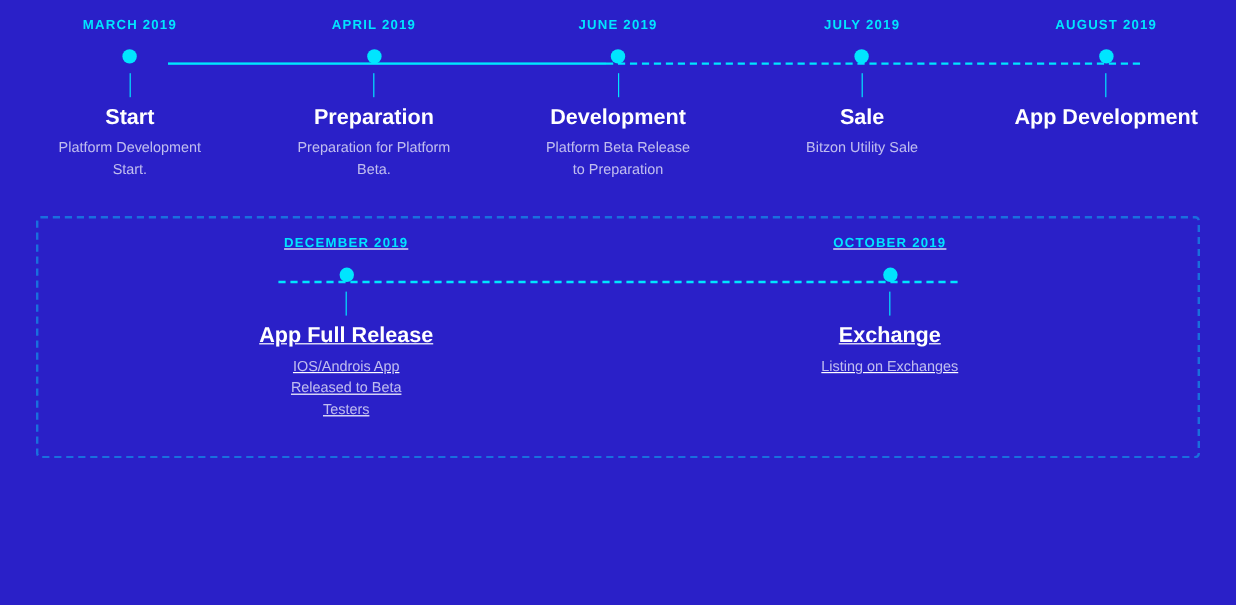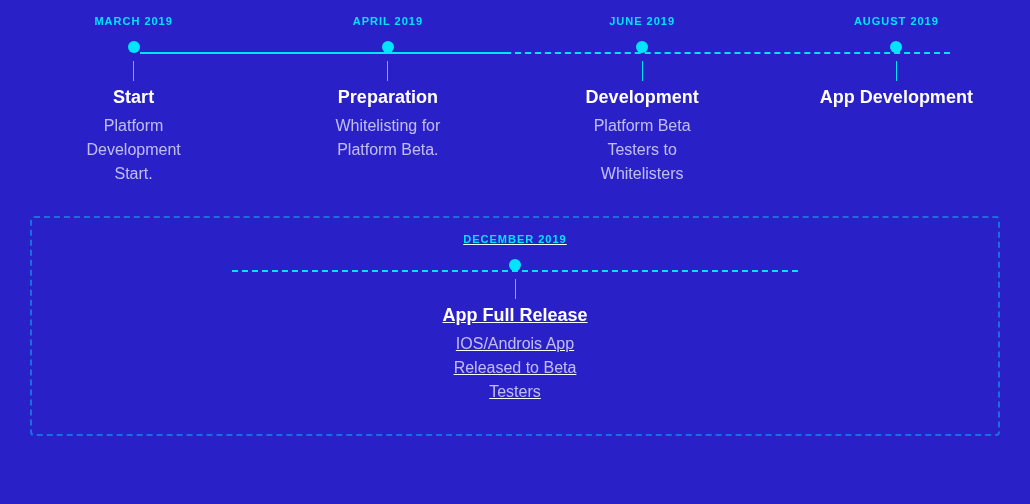--- a/index.html
+++ b/index.html
@@ -50,21 +50,21 @@
 
     .node-title {
       font-size: 18px;
       font-weight: 700;
       color: #fff;
       text-align: center;
       margin-bottom: 6px;
     }
 
     .node-desc {
-      font-size: 16px;
+      font-size: 12px;
       color: rgba(255,255,255,0.7);
       text-align: center;
       line-height: 1.5;
       max-width: 130px;
     }
 
     
     .roadmap-wrapper {
       width: 1030px;
       min-height: 504px;
@@ -194,31 +194,38 @@
       <div class="node-connector"></div>
       <div class="node-title">Start</div>
       <div class="node-desc">Platform Development Start.</div>
     </div>
 
     <div class="timeline-section row1-section">
       <div class="date-label">APRIL 2019</div>
       <div class="node-dot"></div>
       <div class="node-connector"></div>
       <div class="node-title">Preparation</div>
-      <div class="node-desc">Whitelisting for Platform Beta.</div>
+      <div class="node-desc">Preparation for Platform Beta.</div>
     </div>
 
     <div class="timeline-section row1-section">
       <div class="date-label">JUNE 2019</div>
       <div class="node-dot"></div>
       <div class="node-connector"></div>
       <div class="node-title">Development</div>
-      <div class="node-desc">Platform Beta Testers to Whitelisters</div>
-    </div>
-
+      <div class="node-desc">Platform Beta Release to Preparation</div>
+    </div>
+
+    <div class="timeline-section row1-section">
+      <div class="date-label">JULY 2019</div>
+      <div class="node-dot"></div>
+      <div class="node-connector"></div>
+      <div class="node-title">Sale</div>
+      <div class="node-desc">Bitzon Utility Sale</div>
+    </div>
 
     <div class="timeline-section row1-section">
       <div class="date-label">AUGUST 2019</div>
       <div class="node-dot"></div>
       <div class="node-connector"></div>
       <div class="node-title">App Development</div>
     </div>
   </div>
 
   <div class="rows2-3-wrapper">
@@ -228,18 +235,25 @@
 
       <div class="timeline-section row2-section">
         <div class="date-label">DECEMBER 2019</div>
         <div class="node-dot"></div>
         <div class="node-connector"></div>
         <div class="node-title">App Full Release</div>
         <div class="node-desc">IOS/Androis App Released to Beta Testers</div>
       </div>
 
 
+      <div class="timeline-section row2-section">
+        <div class="date-label">OCTOBER 2019</div>
+        <div class="node-dot"></div>
+        <div class="node-connector"></div>
+        <div class="node-title">Exchange</div>
+        <div class="node-desc">Listing on Exchanges</div>
+      </div>
     </div>
 
 
   </div>
 
 </div>
 
 </body></html>

